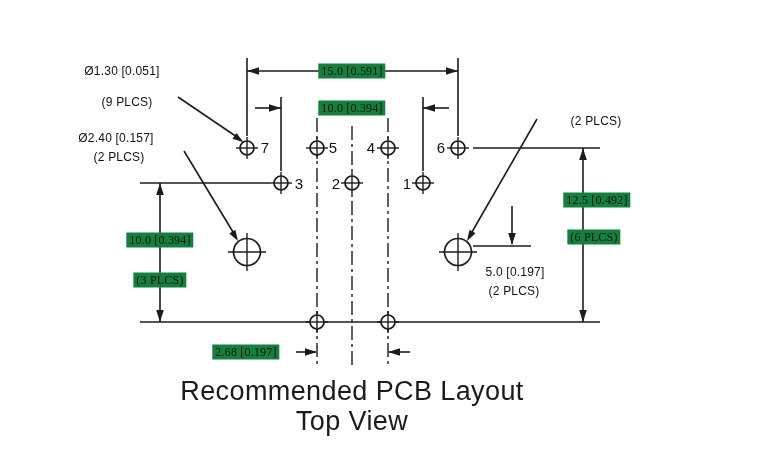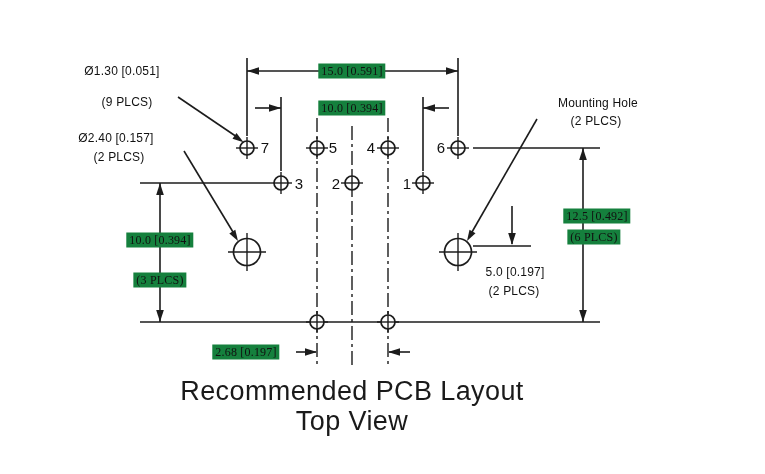--- a/index.html
+++ b/index.html
@@ -153,30 +153,29 @@
       </g>
     </g>
   </svg>
 
   <div class="ann" style="left:122px; top:71px;">Ø1.30 [0.051]</div>
   <div class="ann" style="left:127px; top:102px;">(9 PLCS)</div>
 
   <div class="ann" style="left:116px; top:138px;">Ø2.40 [0.157]</div>
   <div class="ann" style="left:119px; top:157px;">(2 PLCS)</div>
 
-  <div class="ann" style="left:598px; top:103px;">Mounting Hole</div>
   <div class="ann" style="left:596px; top:121px;">(2 PLCS)</div>
 
   <div class="ann bg" style="left:352px; top:71px;">15.0 [0.591]</div>
   <div class="ann bg" style="left:352px; top:108px;">10.0 [0.394]</div>
 
   <div class="ann bg" style="left:160px; top:240px;">10.0 [0.394]</div>
   <div class="ann bg" style="left:160px; top:259px;margin-top:21px;">(3 PLCS)</div>
 
-  <div class="ann bg" style="left:597px; top:200px;margin-top:16px;">12.5 [0.492]</div>
+  <div class="ann bg" style="left:597px; top:200px;">12.5 [0.492]</div>
   <div class="ann bg" style="left:594px; top:237px;">(6 PLCS)</div>
 
   <div class="ann" style="left:515px; top:272px;">5.0 [0.197]</div>
   <div class="ann" style="left:514px; top:291px;">(2 PLCS)</div>
 
   <div class="ann bg" style="left:246px; top:352px;">2.68 [0.197]</div>
 
   <div class="pin" style="left:265px; top:147px;">7</div>
   <div class="pin" style="left:333px; top:147px;">5</div>
   <div class="pin" style="left:371px; top:147px;">4</div>

